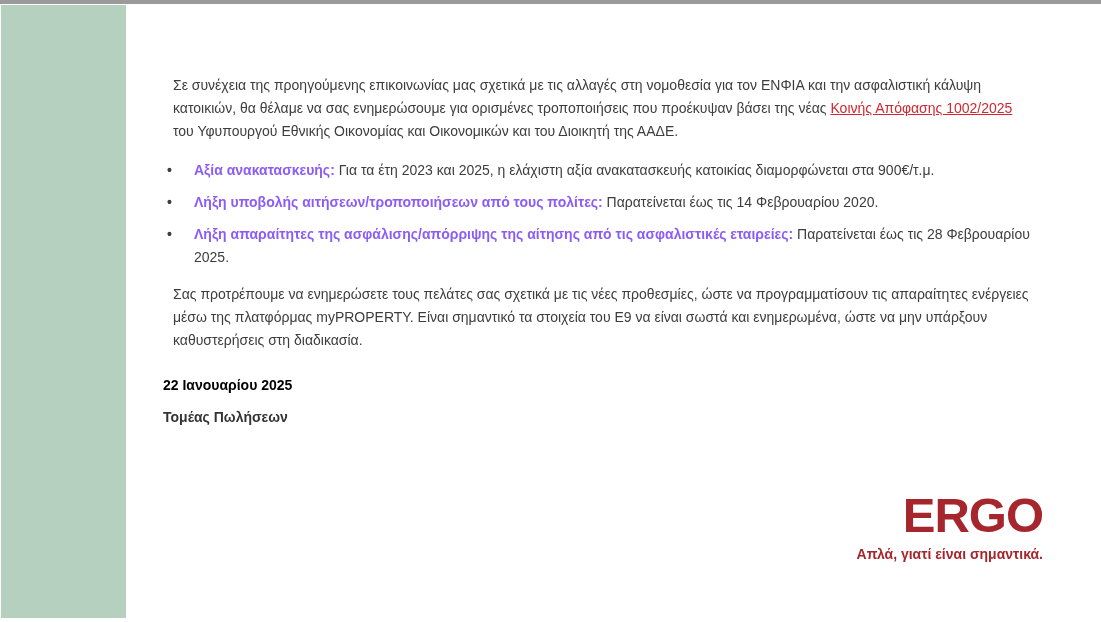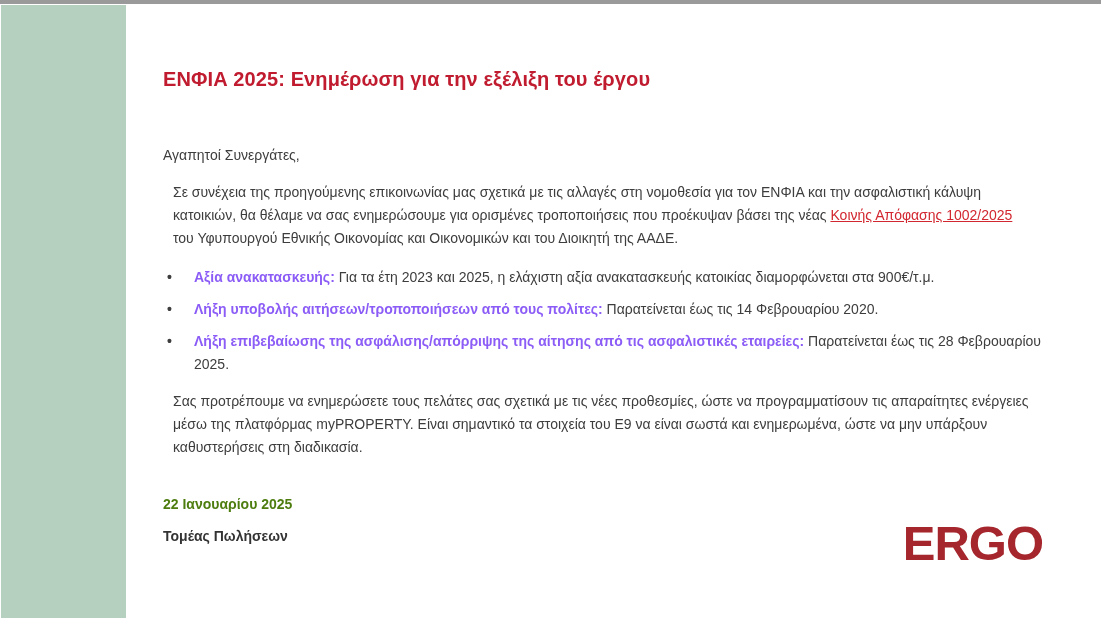--- a/index.html
+++ b/index.html
@@ -39,60 +39,59 @@
     list-style:none;margin:16px 0 0;padding:0;
   }
   ul.changes li{
     position:relative;padding-left:31px;margin:9px 0 0;
   }
   ul.changes li:first-child{margin-top:0;}
   ul.changes li .bullet-dot{
     position:absolute;left:4px;top:0;font-weight:bold;
   }
   .b{font-weight:bold;color:#8b5cf6;}
-  .date-line{margin:34px 0 0;font-weight:bold;color:#4d7c0f;}
+  .date-line{margin:22px 0 0;font-weight:bold;color:#000000;}
   .signature-line{margin:9px 0 0;font-weight:bold;color:#333333;}
   .brand{
-    position:absolute;right:58px;top:518px;width:320px;
+    position:absolute;right:58px;top:490px;width:320px;
     text-align:right;
   }
   .logo{
     font-size:49px;line-height:50px;font-weight:800;
     letter-spacing:-1px;
     color:var(--logo-color,#a5262c);
   }
   .tagline{
     margin-top:6px;
     font-size:14px;font-weight:bold;
     color:var(--logo-color,#a5262c);
   }
 </style>
 </head>
 <body>
 
 <div class="topbar"></div>
 <div class="sidebar"></div>
 
 <div class="content">
-  <h1 class="title">ΕΝΦΙΑ 2025: Ενημέρωση για την εξέλιξη του έργου</h1>
 
-  <p class="salutation">Αγαπητοί Συνεργάτες,</p>
 
   <p class="para"><span>Σε συνέχεια της προηγούμενης επικοινωνίας μας σχετικά με τις αλλαγές στη νομοθεσία για τον ΕΝΦΙΑ και την ασφαλιστική κάλυψη κατοικιών, θα θέλαμε να σας ενημερώσουμε για ορισμένες τροποποιήσεις που προέκυψαν βάσει της νέας </span><a class="doc-link" href="#">Κοινής Απόφασης 1002/2025</a><span> του Υφυπουργού Εθνικής Οικονομίας και Οικονομικών και του Διοικητή της ΑΑΔΕ.</span></p>
 
 
   <ul class="changes">
     <li><span class="bullet-dot">•</span><span class="b">Αξία ανακατασκευής:</span><span> Για τα έτη 2023 και 2025, η ελάχιστη αξία ανακατασκευής κατοικίας διαμορφώνεται στα 900€/τ.μ.</span></li>
     <li><span class="bullet-dot">•</span><span class="b">Λήξη υποβολής αιτήσεων/τροποποιήσεων από τους πολίτες:</span><span> Παρατείνεται έως τις 14 Φεβρουαρίου 2020.</span></li>
-    <li><span class="bullet-dot">•</span><span class="b">Λήξη επιβεβαίωσης της ασφάλισης/απόρριψης της αίτησης από τις ασφαλιστικές εταιρείες:</span><span> Παρατείνεται έως τις 28 Φεβρουαρίου 2025.</span></li>
+    <li><span class="bullet-dot">•</span><span class="b">Λήξη απαραίτητες της ασφάλισης/απόρριψης της αίτησης από τις ασφαλιστικές εταιρείες:</span><span> Παρατείνεται έως τις 28 Φεβρουαρίου 2025.</span></li>
   </ul>
 
   <p class="para">Σας προτρέπουμε να ενημερώσετε τους πελάτες σας σχετικά με τις νέες προθεσμίες, ώστε να προγραμματίσουν τις απαραίτητες ενέργειες μέσω της πλατφόρμας myPROPERTY. Είναι σημαντικό τα στοιχεία του Ε9 να είναι σωστά και ενημερωμένα, ώστε να μην υπάρξουν καθυστερήσεις στη διαδικασία.</p>
 
 
   <p class="date-line">22 Ιανουαρίου 2025</p>
 
   <p class="signature-line">Τομέας Πωλήσεων</p>
 </div>
 
 <div class="brand">
   <div class="logo">ERGO</div>
+  <div class="tagline">Απλά, γιατί είναι σημαντικά.</div>
 </div>
 
 </body></html>

